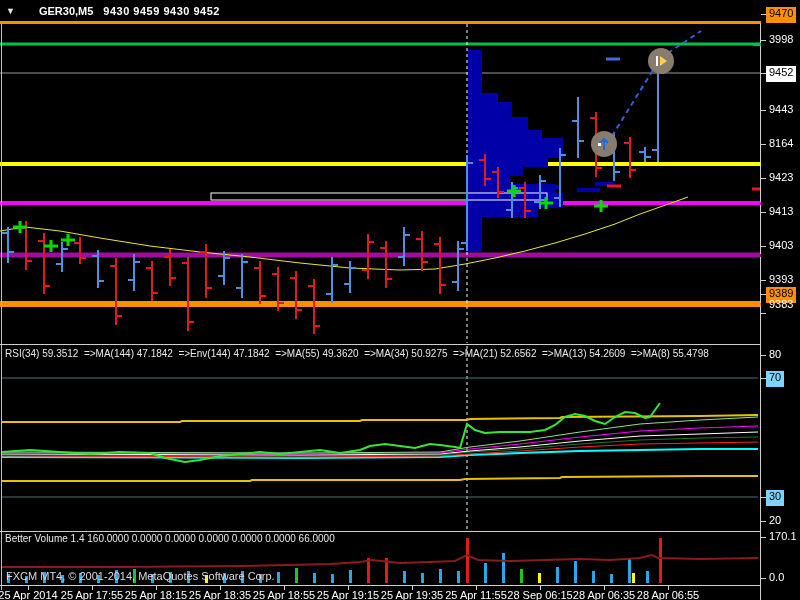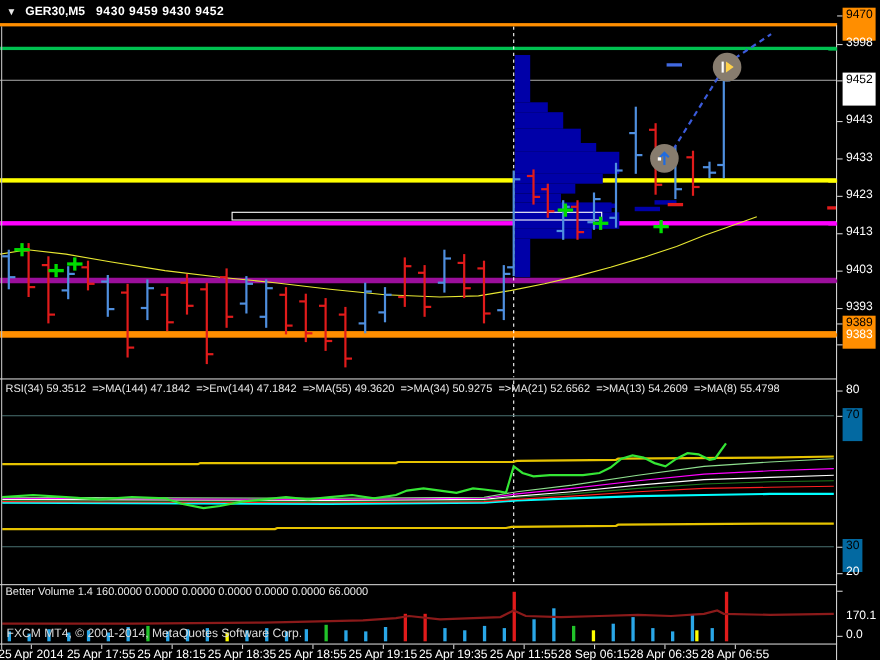--- a/index.html
+++ b/index.html
@@ -1,33 +1,33 @@
 <!DOCTYPE html>
 <html><head>
 <meta charset="utf-8">
 <style>
   html,body{margin:0;padding:0;background:#111;}
   #screen{position:relative;width:800px;height:600px;background:#000;overflow:hidden;
           font-family:"Liberation Sans",sans-serif;}
   svg{position:absolute;left:0;top:0;}
   .titlebar{position:absolute;left:0;top:0;width:760px;height:21px;display:flex;align-items:center;}
   .menu-tri{color:#e8e8e8;font-size:9px;margin-left:6px;cursor:pointer;}
-  .title-sym{color:#fff;font-size:11px;font-weight:bold;margin-left:8px;}
+  .title-sym{color:#fff;font-size:11px;font-weight:bold;margin-left:24px;}
   .title-ohlc{color:#fff;font-size:11px;font-weight:bold;margin-left:10px;letter-spacing:.5px;}
   .title-underline{position:absolute;left:0;top:21px;width:761px;height:3px;background:#ff8e00;}
   .vsep{position:absolute;left:760px;top:23px;width:1px;height:577px;background:#cfcfcf;}
   .lborder{position:absolute;left:1px;top:24px;width:1px;height:566px;background:#bfbfbf;}
   .hsep{position:absolute;left:0;width:760px;height:1px;background:#cfcfcf;}
   .ind-label{position:absolute;color:#e9e9e9;font-size:10px;white-space:pre;}
   .watermark{position:absolute;left:6px;top:570px;color:#d9d9d9;font-size:11px;}
   .axis-col{position:absolute;left:761px;top:0;width:39px;height:600px;cursor:ns-resize;}
-  .axlbl{position:absolute;left:8px;color:#fff;font-size:11px;line-height:13px;height:30px;}
+  .axlbl{position:absolute;left:8px;color:#fff;font-size:11px;line-height:13px;height:16px;}
   .axlbl.b-orange{background:#ff8e00;color:#000;padding:0 3px;left:5px;}
   .axlbl.b-white{background:#ffffff;color:#000;padding:0 3px;left:5px;}
-  .axlbl.b-teal{background:#0369a1;color:#000;padding:0 3px;left:5px;}
+  .axlbl.b-teal{background:#7dd3fc;color:#000;padding:0 3px;left:5px;}
   .axtick{position:absolute;left:0;width:5px;height:1px;background:#cfcfcf;}
   .lvltick{position:absolute;left:-8px;width:8px;height:3px;}
   .timebar{position:absolute;left:0;top:585px;width:761px;height:15px;cursor:ew-resize;}
   .tline{position:absolute;left:0;top:0;width:761px;height:1px;background:#cfcfcf;}
   .ttick{position:absolute;top:1px;width:1px;height:4px;background:#cfcfcf;}
   .tlbl{position:absolute;top:4px;transform:translateX(-50%);color:#fff;font-size:11px;white-space:nowrap;}
 </style>
 </head>
 <body>
 
@@ -294,21 +294,21 @@
   <div class="axis-col" id="axis-col">
       <div class="axtick" style="top: 14px;"></div>
       <div class="axlbl b-orange" style="top: 7px;">9470</div>
       <div class="axtick" style="top: 40px;"></div>
       <div class="axlbl" style="top: 33px;">3998</div>
       <div class="axtick" style="top: 73px;"></div>
       <div class="axlbl b-white" style="top: 66px;">9452</div>
       <div class="axtick" style="top: 110px;"></div>
       <div class="axlbl" style="top: 103px;">9443</div>
       <div class="axtick" style="top: 144px;"></div>
-      <div class="axlbl" style="top: 137px;">9433</div>
+      <div class="axlbl" style="top: 137px;">8164</div>
       <div class="axtick" style="top: 178px;"></div>
       <div class="axlbl" style="top: 171px;">9423</div>
       <div class="axtick" style="top: 212px;"></div>
       <div class="axlbl" style="top: 205px;">9413</div>
       <div class="axtick" style="top: 246px;"></div>
       <div class="axlbl" style="top: 239px;">9403</div>
       <div class="axtick" style="top: 280px;"></div>
       <div class="axlbl" style="top: 273px;">9393</div>
       <div class="axtick" style="top: 294px;"></div>
       <div class="axlbl b-orange" style="top: 287px;">9389</div>
@@ -316,21 +316,21 @@
       <div class="axlbl" style="top: 298px;">9383</div>
       <div class="axtick" style="top: 355px;"></div>
       <div class="axlbl" style="top: 348px;">80</div>
       <div class="axtick" style="top: 378px;"></div>
       <div class="axlbl b-teal" style="top: 371px;">70</div>
       <div class="axtick" style="top: 497px;"></div>
       <div class="axlbl b-teal" style="top: 490px;">30</div>
       <div class="axtick" style="top: 521px;"></div>
       <div class="axlbl" style="top: 514px;">20</div>
       <div class="axtick" style="top: 537px;"></div>
-      <div class="axlbl" style="top: 554px;">170.1</div>
+      <div class="axlbl" style="top: 530px;">170.1</div>
       <div class="axtick" style="top: 578px;"></div>
       <div class="axlbl" style="top: 571px;">0.0</div>
       <div class="lvltick" style="top: 43px; background: rgb(0, 192, 80);"></div>
       <div class="lvltick" style="top: 163px; background: rgb(255, 255, 0);"></div>
       <div class="lvltick" style="top: 202px; background: rgb(255, 0, 255);"></div>
       <div class="lvltick" style="top: 254px; background: rgb(155, 15, 155);"></div>
       <div class="lvltick" style="top: 303px; background: rgb(255, 142, 0);"></div>
     </div>
 
   <div class="timebar" id="timebar">

